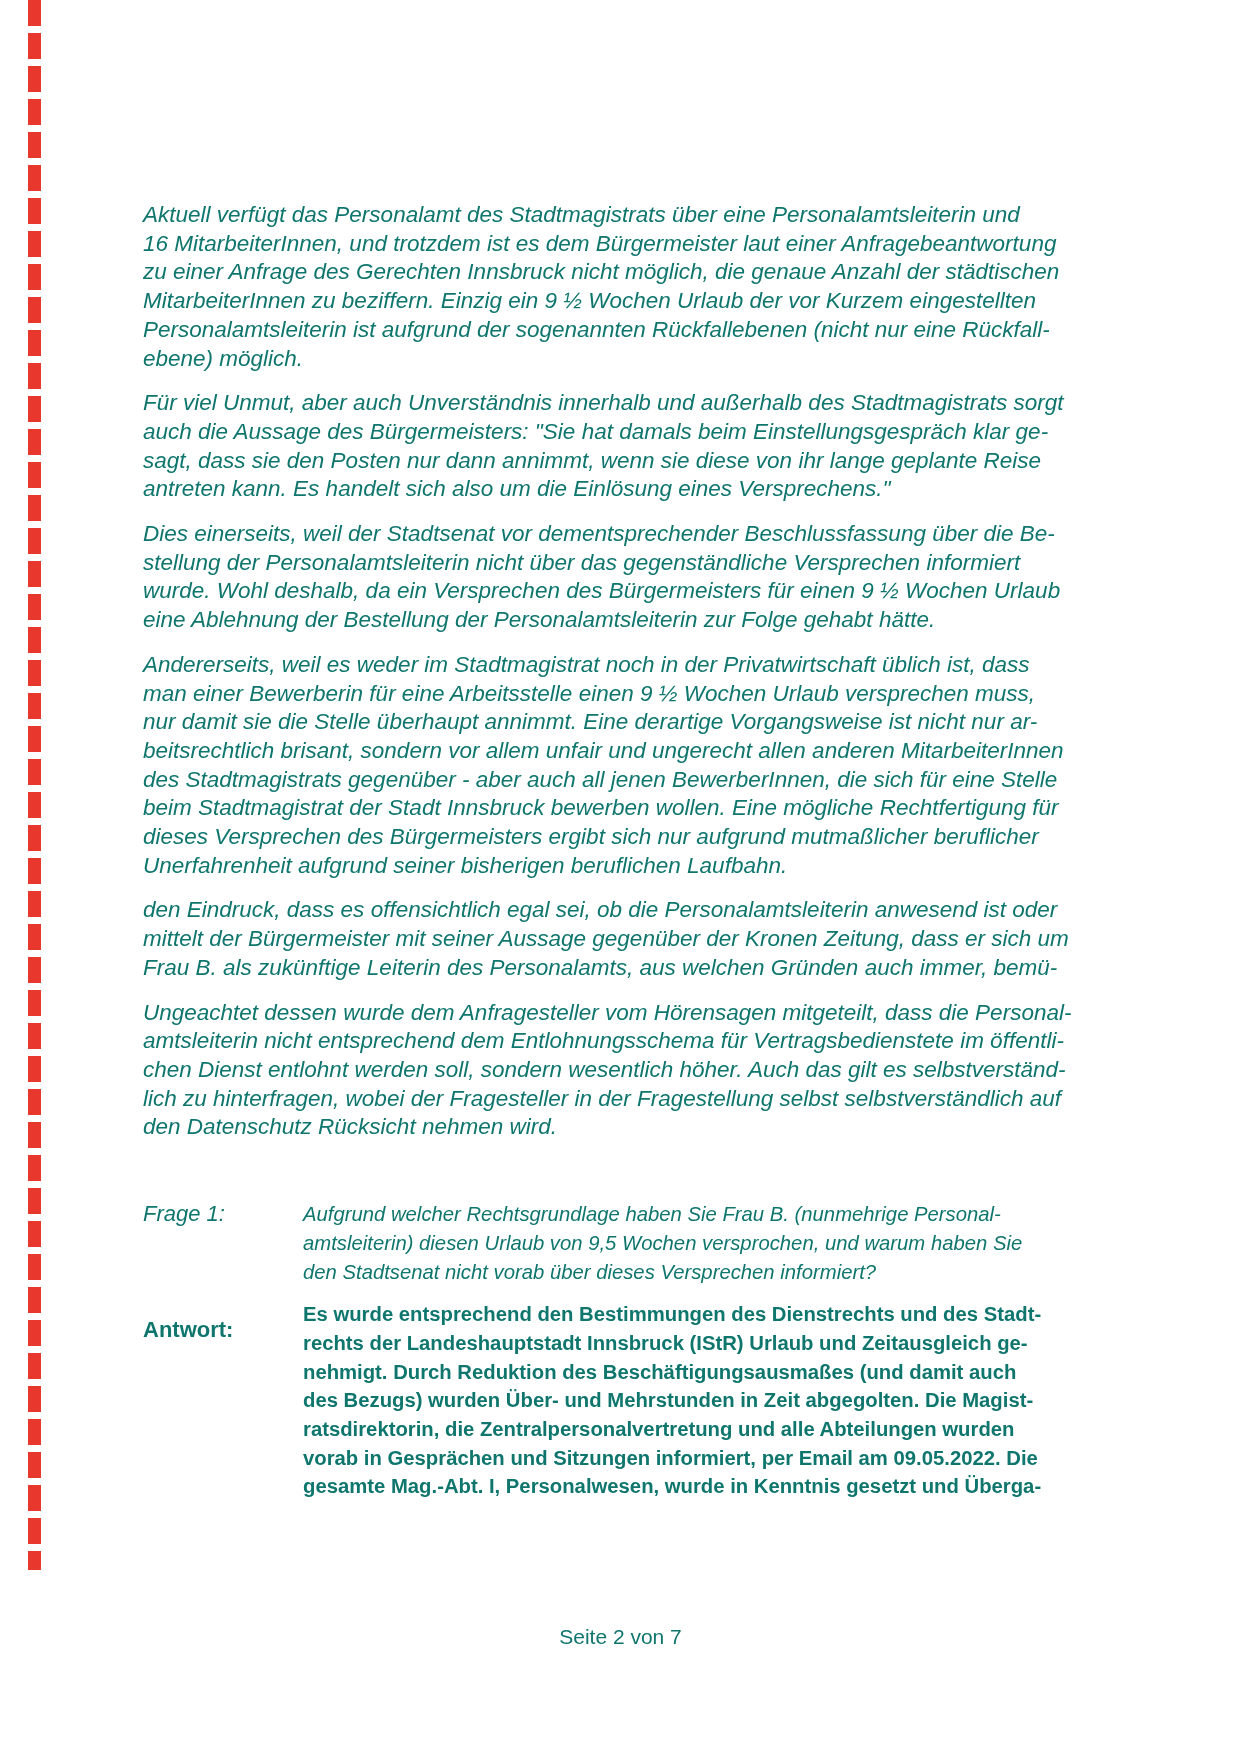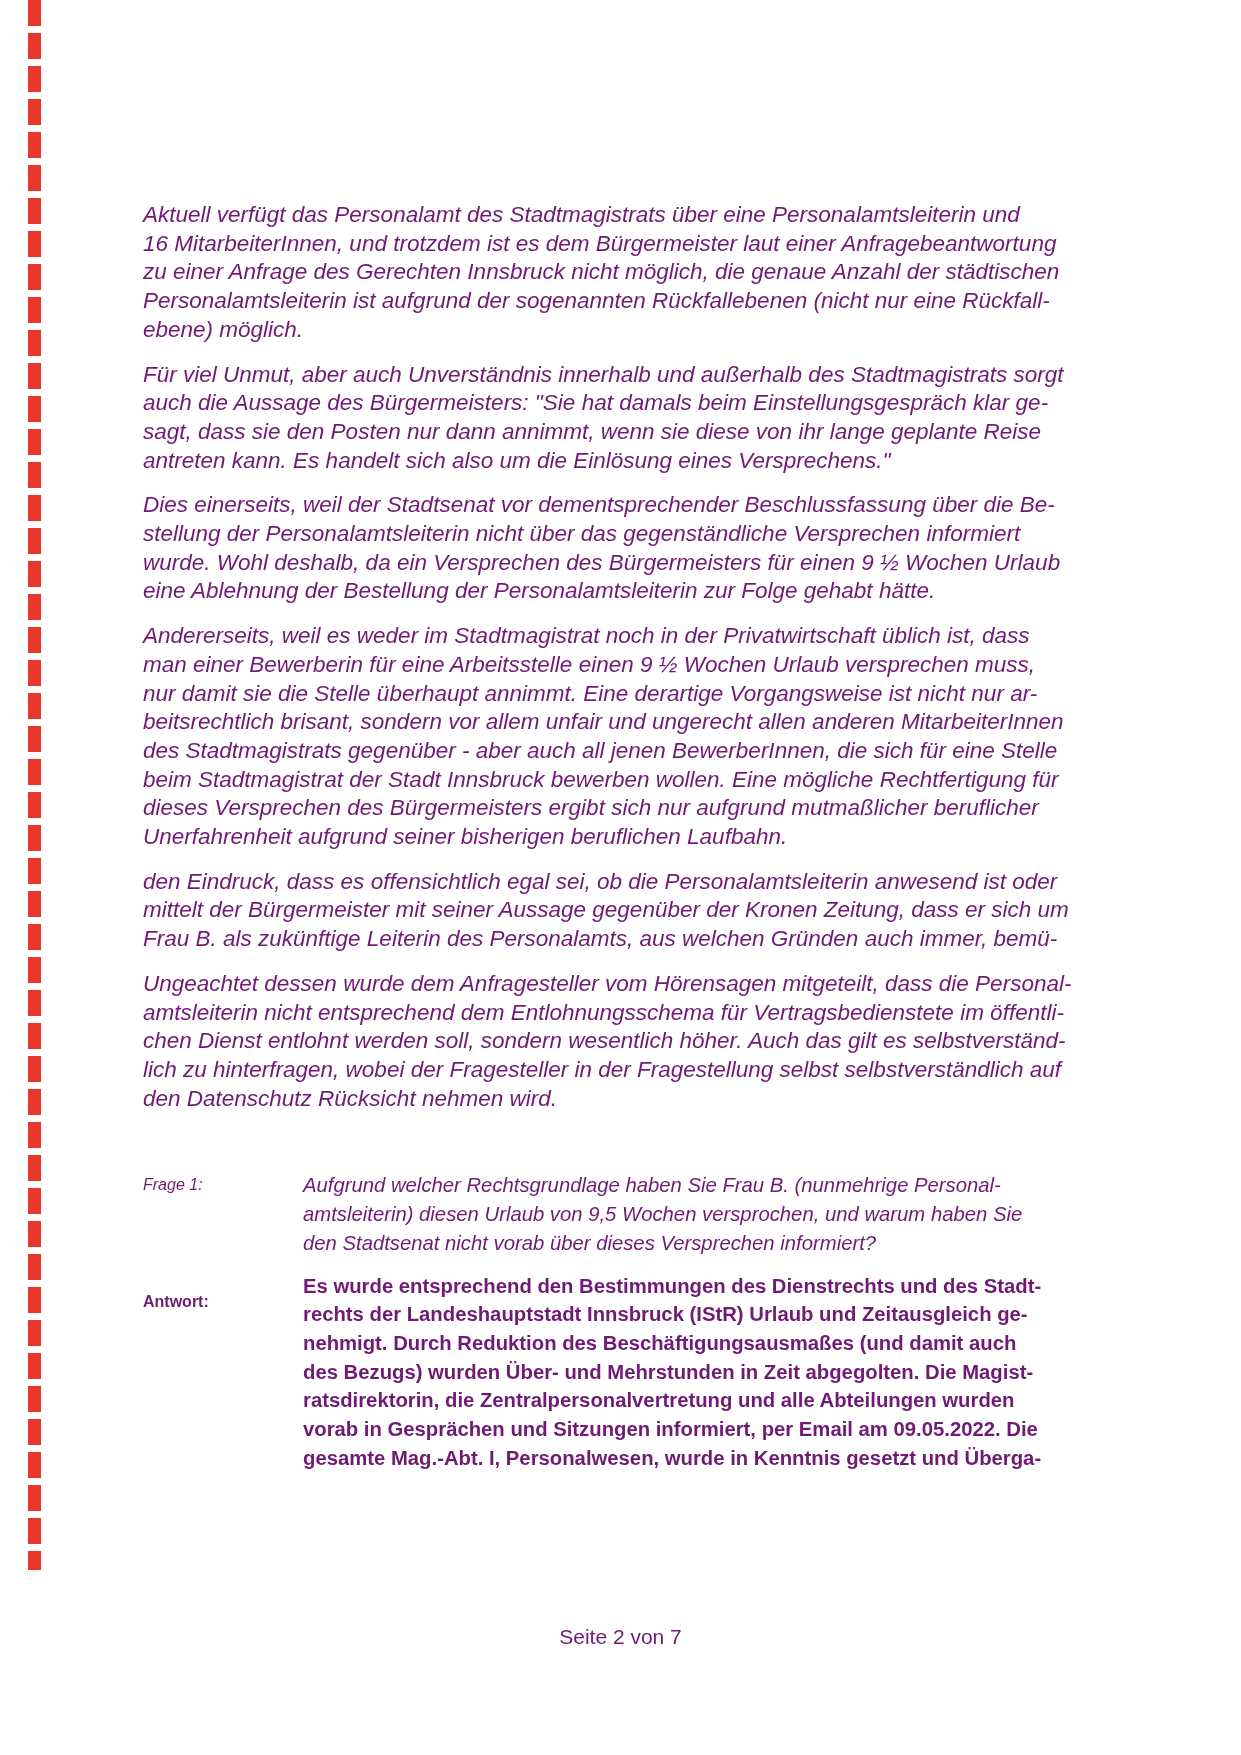--- a/index.html
+++ b/index.html
@@ -4,21 +4,21 @@
 <title>Anfragebeantwortung – Seite 2</title>
 <style>
   html, body { margin: 0; padding: 0; background: #ffffff; }
   .page {
     position: relative;
     width: 1241px;
     height: 1755px;
     background: #ffffff;
     overflow: hidden;
     font-family: "Liberation Sans", "DejaVu Sans", sans-serif;
-    color: #701a75;
+    color: #0f766e;
   }
   
   .change-bar {
     position: absolute;
     left: 28px;
     top: 0;
     width: 13px;
     height: 1570px;
     background: repeating-linear-gradient(
       to bottom,
@@ -45,21 +45,21 @@
     font-size: 20.3px;
     line-height: 28.7px;
     margin: 0;
   }
   .qa-block.question { font-style: italic; margin-top: 58px; }
   .qa-block.answer   { font-weight: bold;  margin-top: 14px; }
   .qa-label {
     position: absolute;
     left: 0;
     top: 0;
-    font-size: 16px;
+    font-size: 22px;
     line-height: 28.7px;
   }
   .question .qa-label { font-style: italic; }
   .answer   .qa-label { font-weight: bold; margin-top: 16px; }
   .footer {
     position: absolute;
     left: 0;
     right: 0;
     top: 1625px;
     text-align: center;
@@ -72,20 +72,21 @@
 <body>
 
 <div class="page">
   <div class="change-bar"></div>
 
   <main class="content" id="document-body">
       <div class="para">
         <div class="line">Aktuell verfügt das Personalamt des Stadtmagistrats über eine Personalamtsleiterin und</div>
         <div class="line">16 MitarbeiterInnen, und trotzdem ist es dem Bürgermeister laut einer Anfragebeantwortung</div>
         <div class="line">zu einer Anfrage des Gerechten Innsbruck nicht möglich, die genaue Anzahl der städtischen</div>
+        <div class="line">MitarbeiterInnen zu beziffern. Einzig ein 9 ½ Wochen Urlaub der vor Kurzem eingestellten</div>
         <div class="line">Personalamtsleiterin ist aufgrund der sogenannten Rückfallebenen (nicht nur eine Rückfall-</div>
         <div class="line">ebene) möglich.</div>
       </div>
       <div class="para">
         <div class="line">Für viel Unmut, aber auch Unverständnis innerhalb und außerhalb des Stadtmagistrats sorgt</div>
         <div class="line">auch die Aussage des Bürgermeisters: "Sie hat damals beim Einstellungsgespräch klar ge-</div>
         <div class="line">sagt, dass sie den Posten nur dann annimmt, wenn sie diese von ihr lange geplante Reise</div>
         <div class="line">antreten kann. Es handelt sich also um die Einlösung eines Versprechens."</div>
       </div>
       <div class="para">

